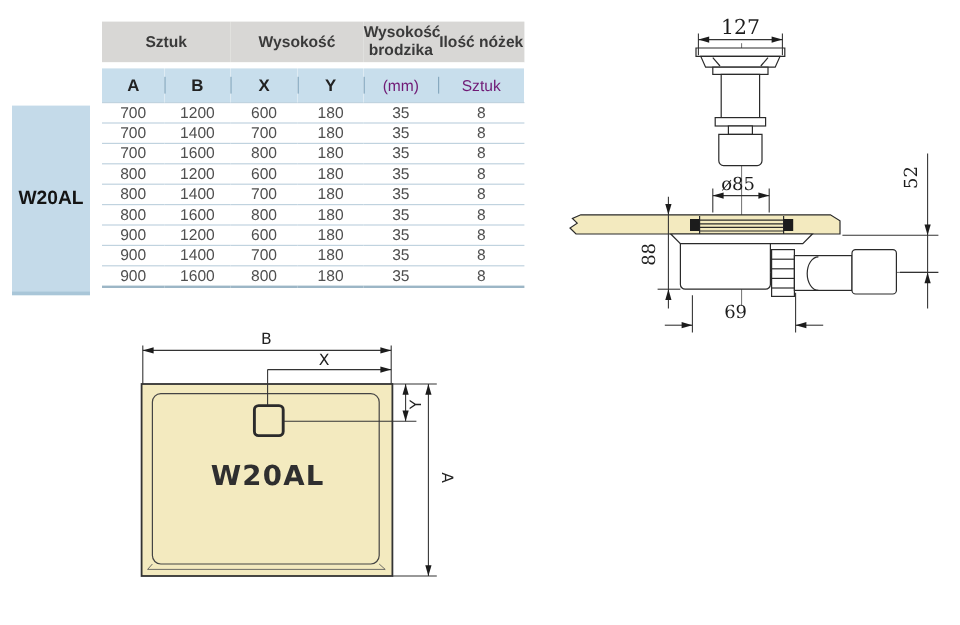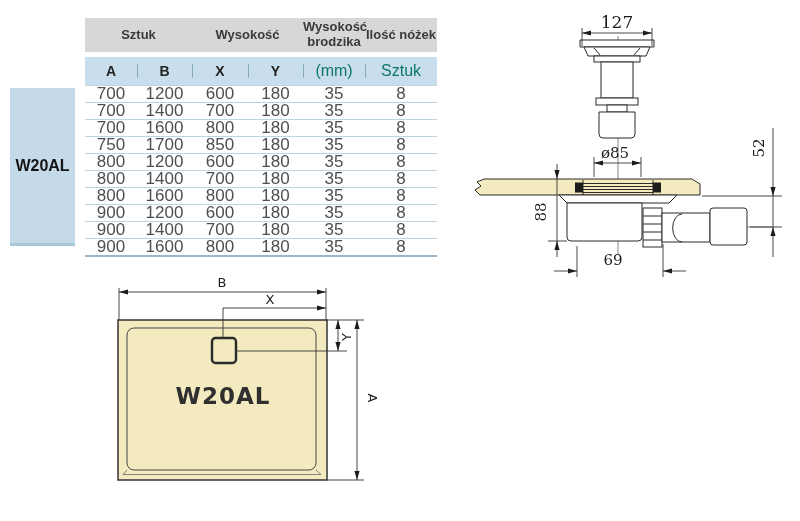--- a/index.html
+++ b/index.html
@@ -7,24 +7,24 @@
        font-family:"Liberation Sans",sans-serif;}
 
   
   #spec-table{position:absolute;left:85px;top:18px;width:352px;border-collapse:collapse;table-layout:fixed;}
   #spec-table th,#spec-table td{padding:0;margin:0;text-align:center;}
   tr.group-row th{height:34px;background:#d8d7d5;color:#3a3a3a;font-size:13px;font-weight:bold;
                   line-height:1.12;vertical-align:middle;}
   tr.gap-row td{height:5px;background:#fff;}
   tr.sub-row th{height:28px;background:#c8deec;position:relative;vertical-align:middle;}
   tr.sub-row th.bold-col{font-size:14px;font-weight:bold;color:#222;}
-  tr.sub-row th.plain-col{font-size:16px;font-weight:normal;color:#0f766e;}
+  tr.sub-row th.plain-col{font-size:13px;font-weight:normal;color:#701a75;}
   tr.sub-row th + th::before{content:"";position:absolute;left:0;top:50%;transform:translateY(-50%);
                   width:1px;height:14px;background:#87a9bf;}
-  tbody.data tr td{height:16px;line-height:16px;font-size:17px;color:#4f4f4f;
+  tbody.data tr td{height:16px;line-height:16px;font-size:13px;color:#4f4f4f;
                   border-top:1px solid #c0d3df;background:#fff;}
   tbody.data tr:last-child td{border-bottom:2px solid #9cb6c6;}
 
   
   #model-cell{position:absolute;left:10px;top:88px;width:65px;height:155px;background:#c4dae9;
               border-bottom:3px solid #a9c6d8;display:flex;align-items:center;justify-content:center;
               font-size:16px;font-weight:bold;color:#141414;}
 
   
   #side-view{position:absolute;left:470px;top:0;}
@@ -100,28 +100,20 @@
 
     <tr>
       <td>700</td>
       <td>1600</td>
       <td>800</td>
       <td>180</td>
       <td>35</td>
       <td>8</td>
     </tr>
 
-    <tr>
-      <td>750</td>
-      <td>1700</td>
-      <td>850</td>
-      <td>180</td>
-      <td>35</td>
-      <td>8</td>
-    </tr>
 
     <tr>
       <td>800</td>
       <td>1200</td>
       <td>600</td>
       <td>180</td>
       <td>35</td>
       <td>8</td>
     </tr>
 

